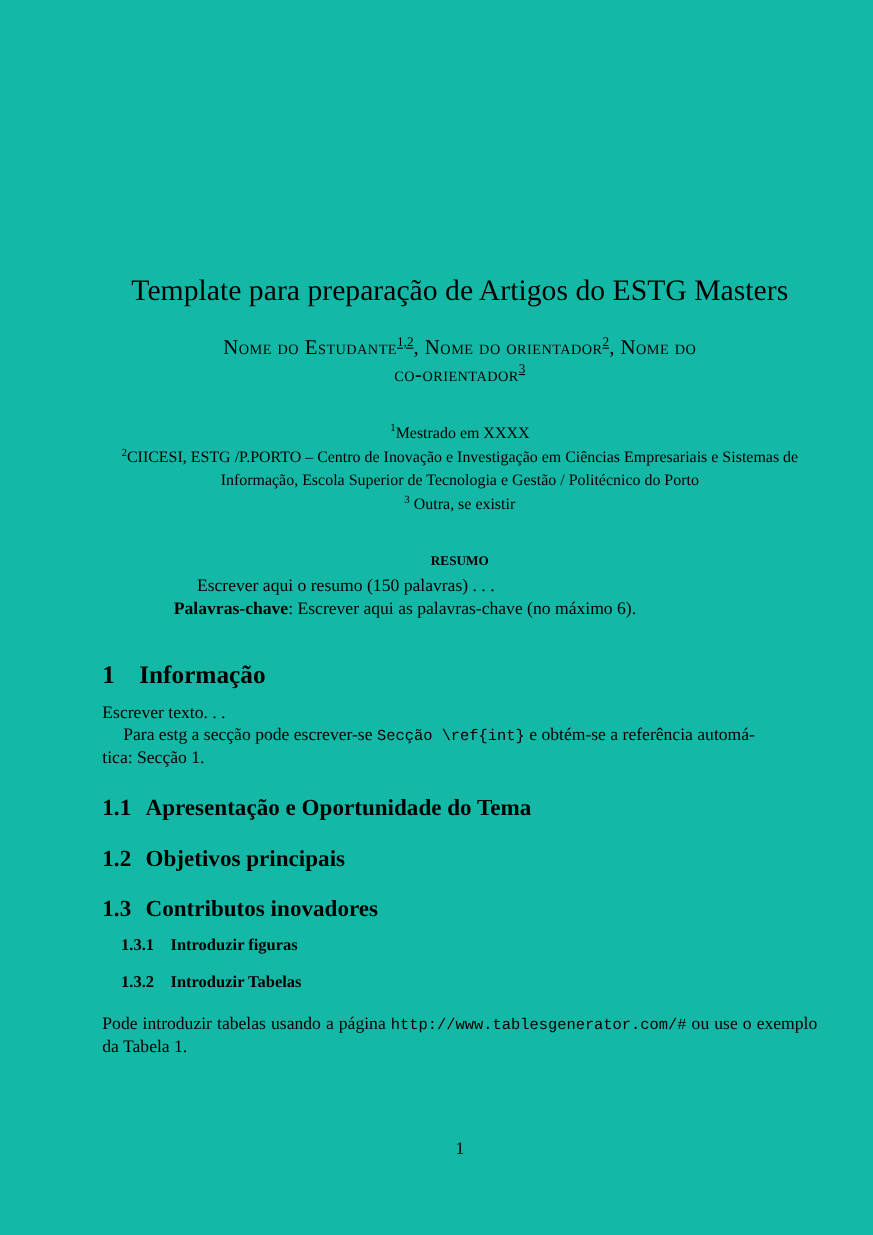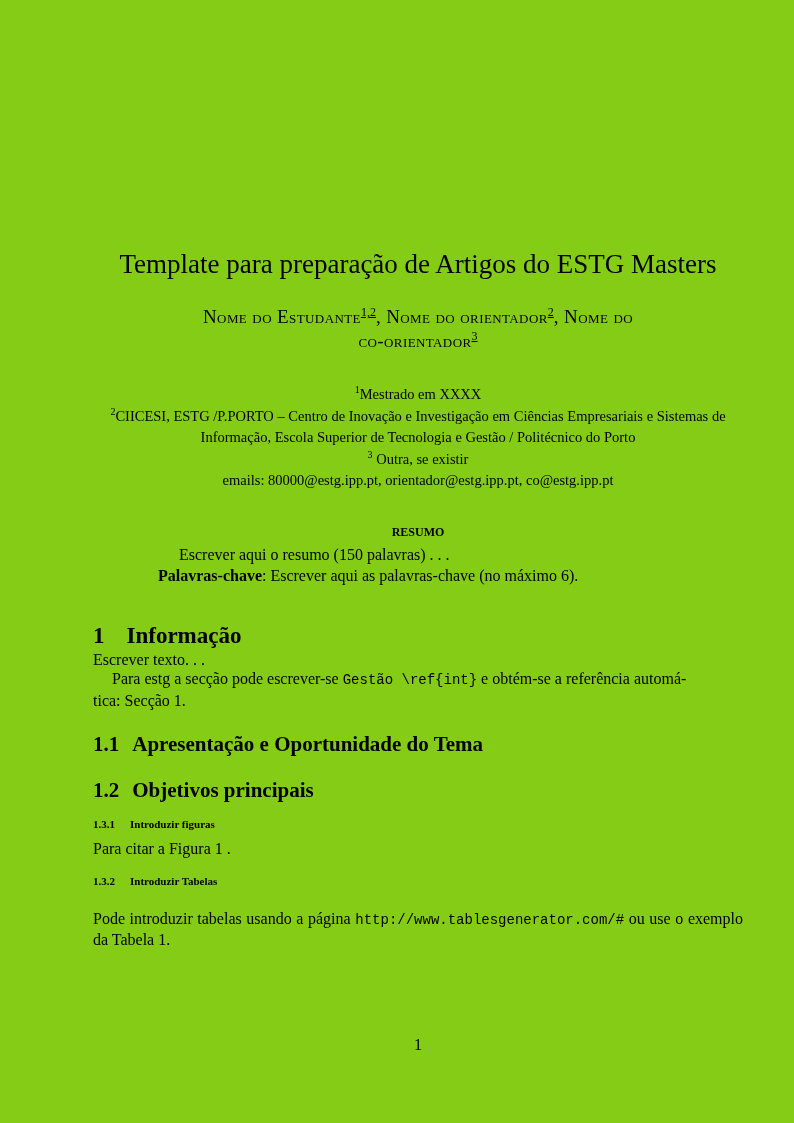--- a/index.html
+++ b/index.html
@@ -1,17 +1,17 @@
 <!DOCTYPE html>
 <html><head>
 <meta charset="utf-8">
 <style>
   html,body{margin:0;padding:0;background:#888;}
   .page{
-    width:794px;height:1123px;background:#84cc16;position:relative;
+    width:794px;height:1123px;background:#14b8a6;position:relative;
     margin:0 auto;color:#000;
     font-family:"Liberation Serif", serif;
     overflow:hidden;
   }
   .content{position:absolute;left:93px;top:0;width:650px;}
 
   .paper-title{
     margin:249px 0 0 0;padding:0;
     font-size:27px;font-weight:normal;line-height:31px;text-align:center;
   }
@@ -36,28 +36,28 @@
 
   h2.sec{
     margin:36px 0 0 0;padding:0;font-size:23px;font-weight:bold;line-height:28px;
   }
   h2.sec .num{display:inline-block;margin-right:22px;}
   h3.subsec{
     margin:22px 0 0 0;padding:0;font-size:21px;font-weight:bold;line-height:24px;
   }
   h3.subsec .num{display:inline-block;margin-right:13px;}
   h4.subsubsec{
-    margin:12px 0 0 0;padding:0;font-size:11px;font-weight:bold;line-height:21px;
+    margin:12px 0 0 17px;padding:0;font-size:15px;font-weight:bold;line-height:21px;
   }
   h4.subsubsec .num{display:inline-block;margin-right:15px;}
 
   .body-p{
     margin:0;padding:0;font-size:16px;line-height:19.5px;text-align:justify;
   }
-  .mt11{}
+  .mt11{margin-top:11px;}
   .mt4{margin-top:4px;}
   .mt17{margin-top:17px;}
   .mt30{margin-top:30px;}
   .indent1{text-indent:19px;}
   .mono{font-family:"Liberation Mono", monospace;font-size:14px;letter-spacing:0px;}
 
   .footer{
     position:absolute;left:93px;top:1036px;width:650px;
     text-align:center;font-size:16px;
   }
@@ -73,42 +73,41 @@
     <div class="authors">
       <div><span>Nome do Estudante</span><sup>1,2</sup><span>, Nome do orientador</span><sup>2</sup><span>, Nome do</span></div>
       <div><span>co-orientador</span><sup>3</sup></div>
     </div>
 
     <div class="affiliations">
       <div><sup>1</sup><span>Mestrado em XXXX</span></div>
       <div><sup>2</sup><span>CIICESI, ESTG /P.PORTO – Centro de Inovação e Investigação em Ciências Empresariais e Sistemas de</span></div>
       <div><span>Informação, Escola Superior de Tecnologia e Gestão / Politécnico do Porto</span></div>
       <div><sup>3</sup><span> Outra, se existir</span></div>
-      <div><span>emails: 80000@estg.ipp.pt, orientador@estg.ipp.pt, co@estg.ipp.pt</span></div>
     </div>
 
     <div class="abstract-heading">RESUMO</div>
     <div class="abstract">
       <p class="p1">Escrever aqui o resumo (150 palavras) . . .</p>
       <p><span class="kw-label">Palavras-chave</span><span>: Escrever aqui as palavras-chave (no máximo 6).</span></p>
     </div>
 
     <h2 class="sec"><span class="num">1</span><span>Informação</span></h2>
 
     <p class="body-p mt11">Escrever texto. . .</p>
-    <p class="body-p indent1"><span>Para estg a secção pode escrever-se </span><span class="mono">Gestão \ref{int}</span><span> e obtém-se a referência automá-</span><br><span>tica: Secção 1.</span></p>
+    <p class="body-p indent1"><span>Para estg a secção pode escrever-se </span><span class="mono">Secção \ref{int}</span><span> e obtém-se a referência automá-</span><br><span>tica: Secção 1.</span></p>
 
     <h3 class="subsec"><span class="num">1.1</span><span>Apresentação e Oportunidade do Tema</span></h3>
 
     <h3 class="subsec mt11"><span class="num">1.2</span><span>Objetivos principais</span></h3>
 
+    <h3 class="subsec mt11"><span class="num">1.3</span><span>Contributos inovadores</span></h3>
 
     <h4 class="subsubsec"><span class="num">1.3.1</span><span>Introduzir figuras</span></h4>
 
-    <p class="body-p mt4">Para citar a Figura 1 .</p>
 
     <h4 class="subsubsec mt30"><span class="num">1.3.2</span><span>Introduzir Tabelas</span></h4>
 
     <p class="body-p mt17"><span>Pode introduzir tabelas usando a página </span><span class="mono">http://www.tablesgenerator.com/#</span><span> ou use o exemplo da Tabela 1.</span></p>
 
   </div>
 
   <div class="footer">1</div>
 </div>
 

